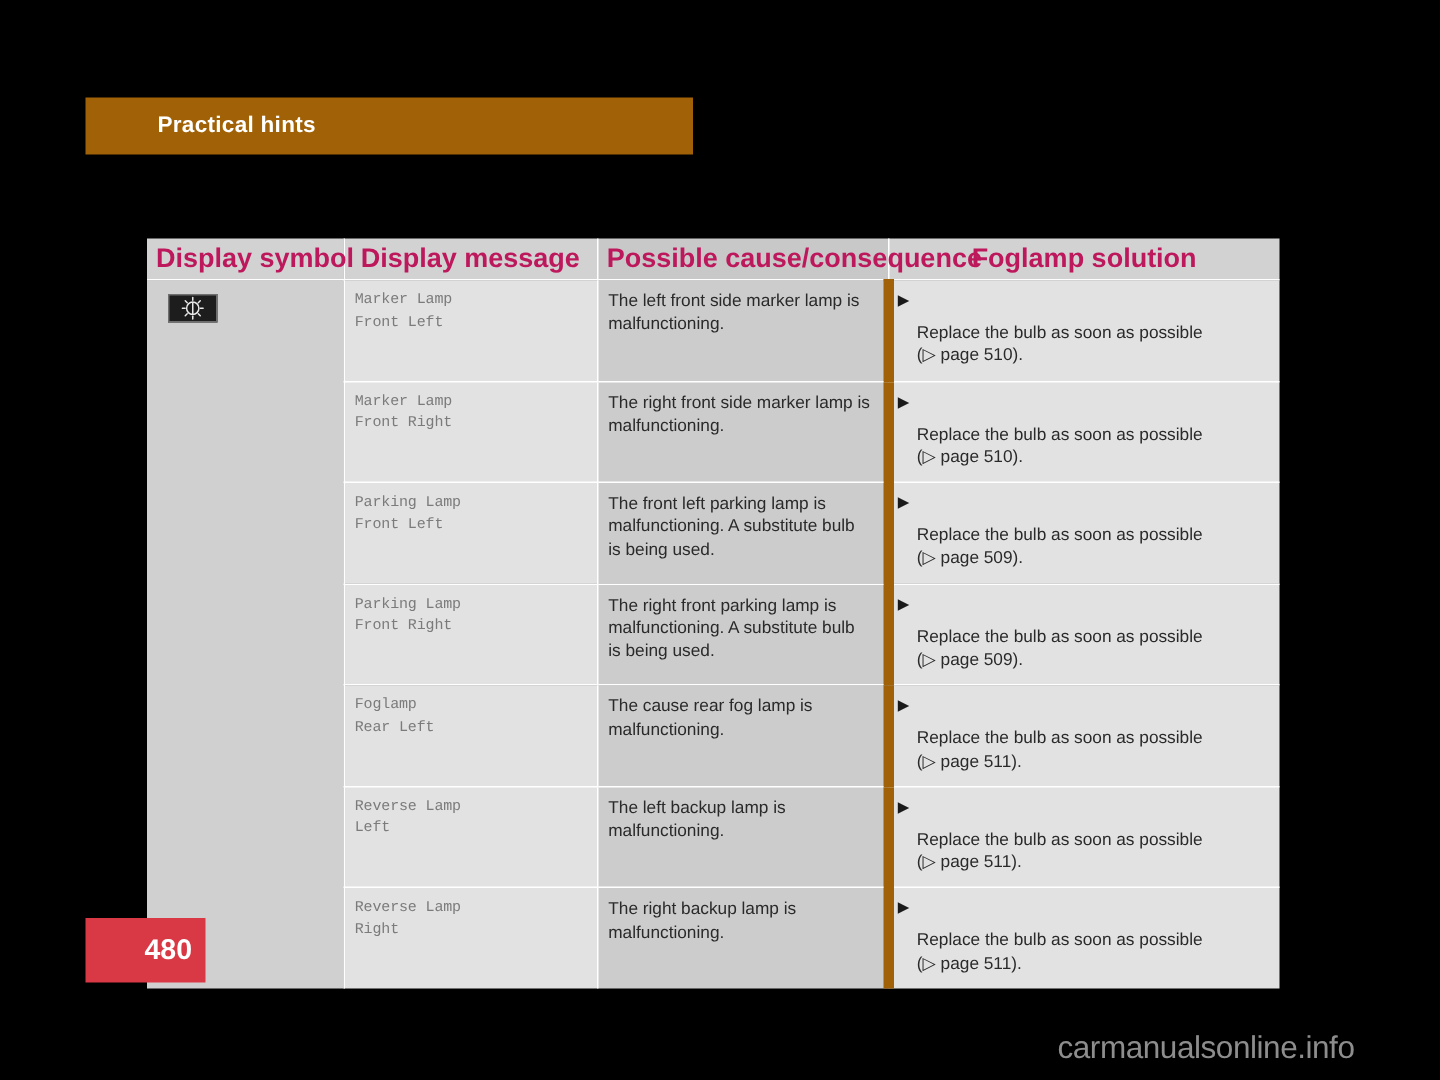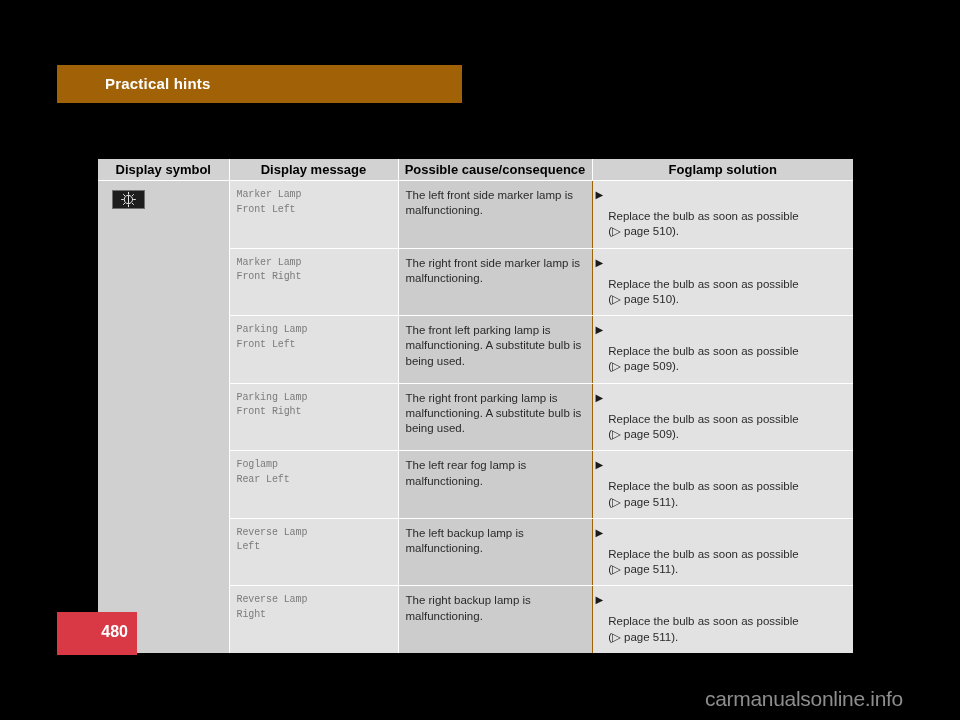--- a/index.html
+++ b/index.html
@@ -52,23 +52,23 @@
   }
 
   .col-symbol   { width: 131px; }
   .col-message  { width: 169px; }
   .col-cause    { width: 194px; }
   .col-solution { width: 261px; }
 
   
   .hdr {
     background: #d2d2d2;
-    font-size: 13px;
+    font-size: 18px;
     font-weight: bold;
-    color: #000000;
+    color: #be185d;
     height: 21px;
     padding: 3px 6px 3px 6px !important;
     white-space: nowrap;
     border-bottom: 1px solid #ffffff;
   }
   .hdr.c-cause { background: #c8c8c8; }
   .hdr.c-symbol { border-right: 1px solid #ffffff; }
   .hdr.c-message { border-right: 1px solid #ffffff; }
   .hdr.c-cause { border-right: 1px solid #ffffff; }
 
@@ -91,21 +91,21 @@
     font-family: "Liberation Mono", "DejaVu Sans Mono", monospace;
     font-size: 10px;
     color: #7b7b7b;
     line-height: 1.45;
     letter-spacing: -0.1px;
     border-right: 1px solid #ffffff;
     white-space: pre-line;
   }
   .cell.c-cause {
     background: #cccccc;
-    border-right: 1px solid #a16207;
+    border-right: 7px solid #a16207;
   }
   .cell.c-solution {
     padding-left: 0 !important;
   }
   tr:last-child .cell { border-bottom: none; }
 
   
   .symbol-chip {
     width: 33px;
     height: 19px;
@@ -145,21 +145,21 @@
     top: 612px;
     width: 80px;
     height: 43px;
     background: #d93945;
   }
   #page-number {
     position: absolute;
     right: 9px;
     top: 11px;
     color: #ffffff;
-    font-size: 16px;
+    font-size: 19px;
     font-weight: bold;
   }
 
   
   #watermark {
     position: absolute;
     left: 705px;
     top: 687px;
     color: #8d8d8d;
     font-size: 21px;
@@ -248,21 +248,21 @@
         <td class="cell c-solution">
           <div class="sol-wrap">
             <span class="sol-arrow">▶</span>
             <span class="sol-text"><span>Replace the bulb as soon as possible</span><span class="sol-ref">(▷ page 509).</span></span>
           </div>
         </td>
       </tr>
       <tr>
         <td class="cell c-message">Foglamp
 Rear Left</td>
-        <td class="cell c-cause">The left rear fog lamp is malfunctioning.</td>
+        <td class="cell c-cause">The cause rear fog lamp is malfunctioning.</td>
         <td class="cell c-solution">
           <div class="sol-wrap">
             <span class="sol-arrow">▶</span>
             <span class="sol-text"><span>Replace the bulb as soon as possible</span><span class="sol-ref">(▷ page 511).</span></span>
           </div>
         </td>
       </tr>
       <tr>
         <td class="cell c-message">Reverse Lamp
 Left</td>

